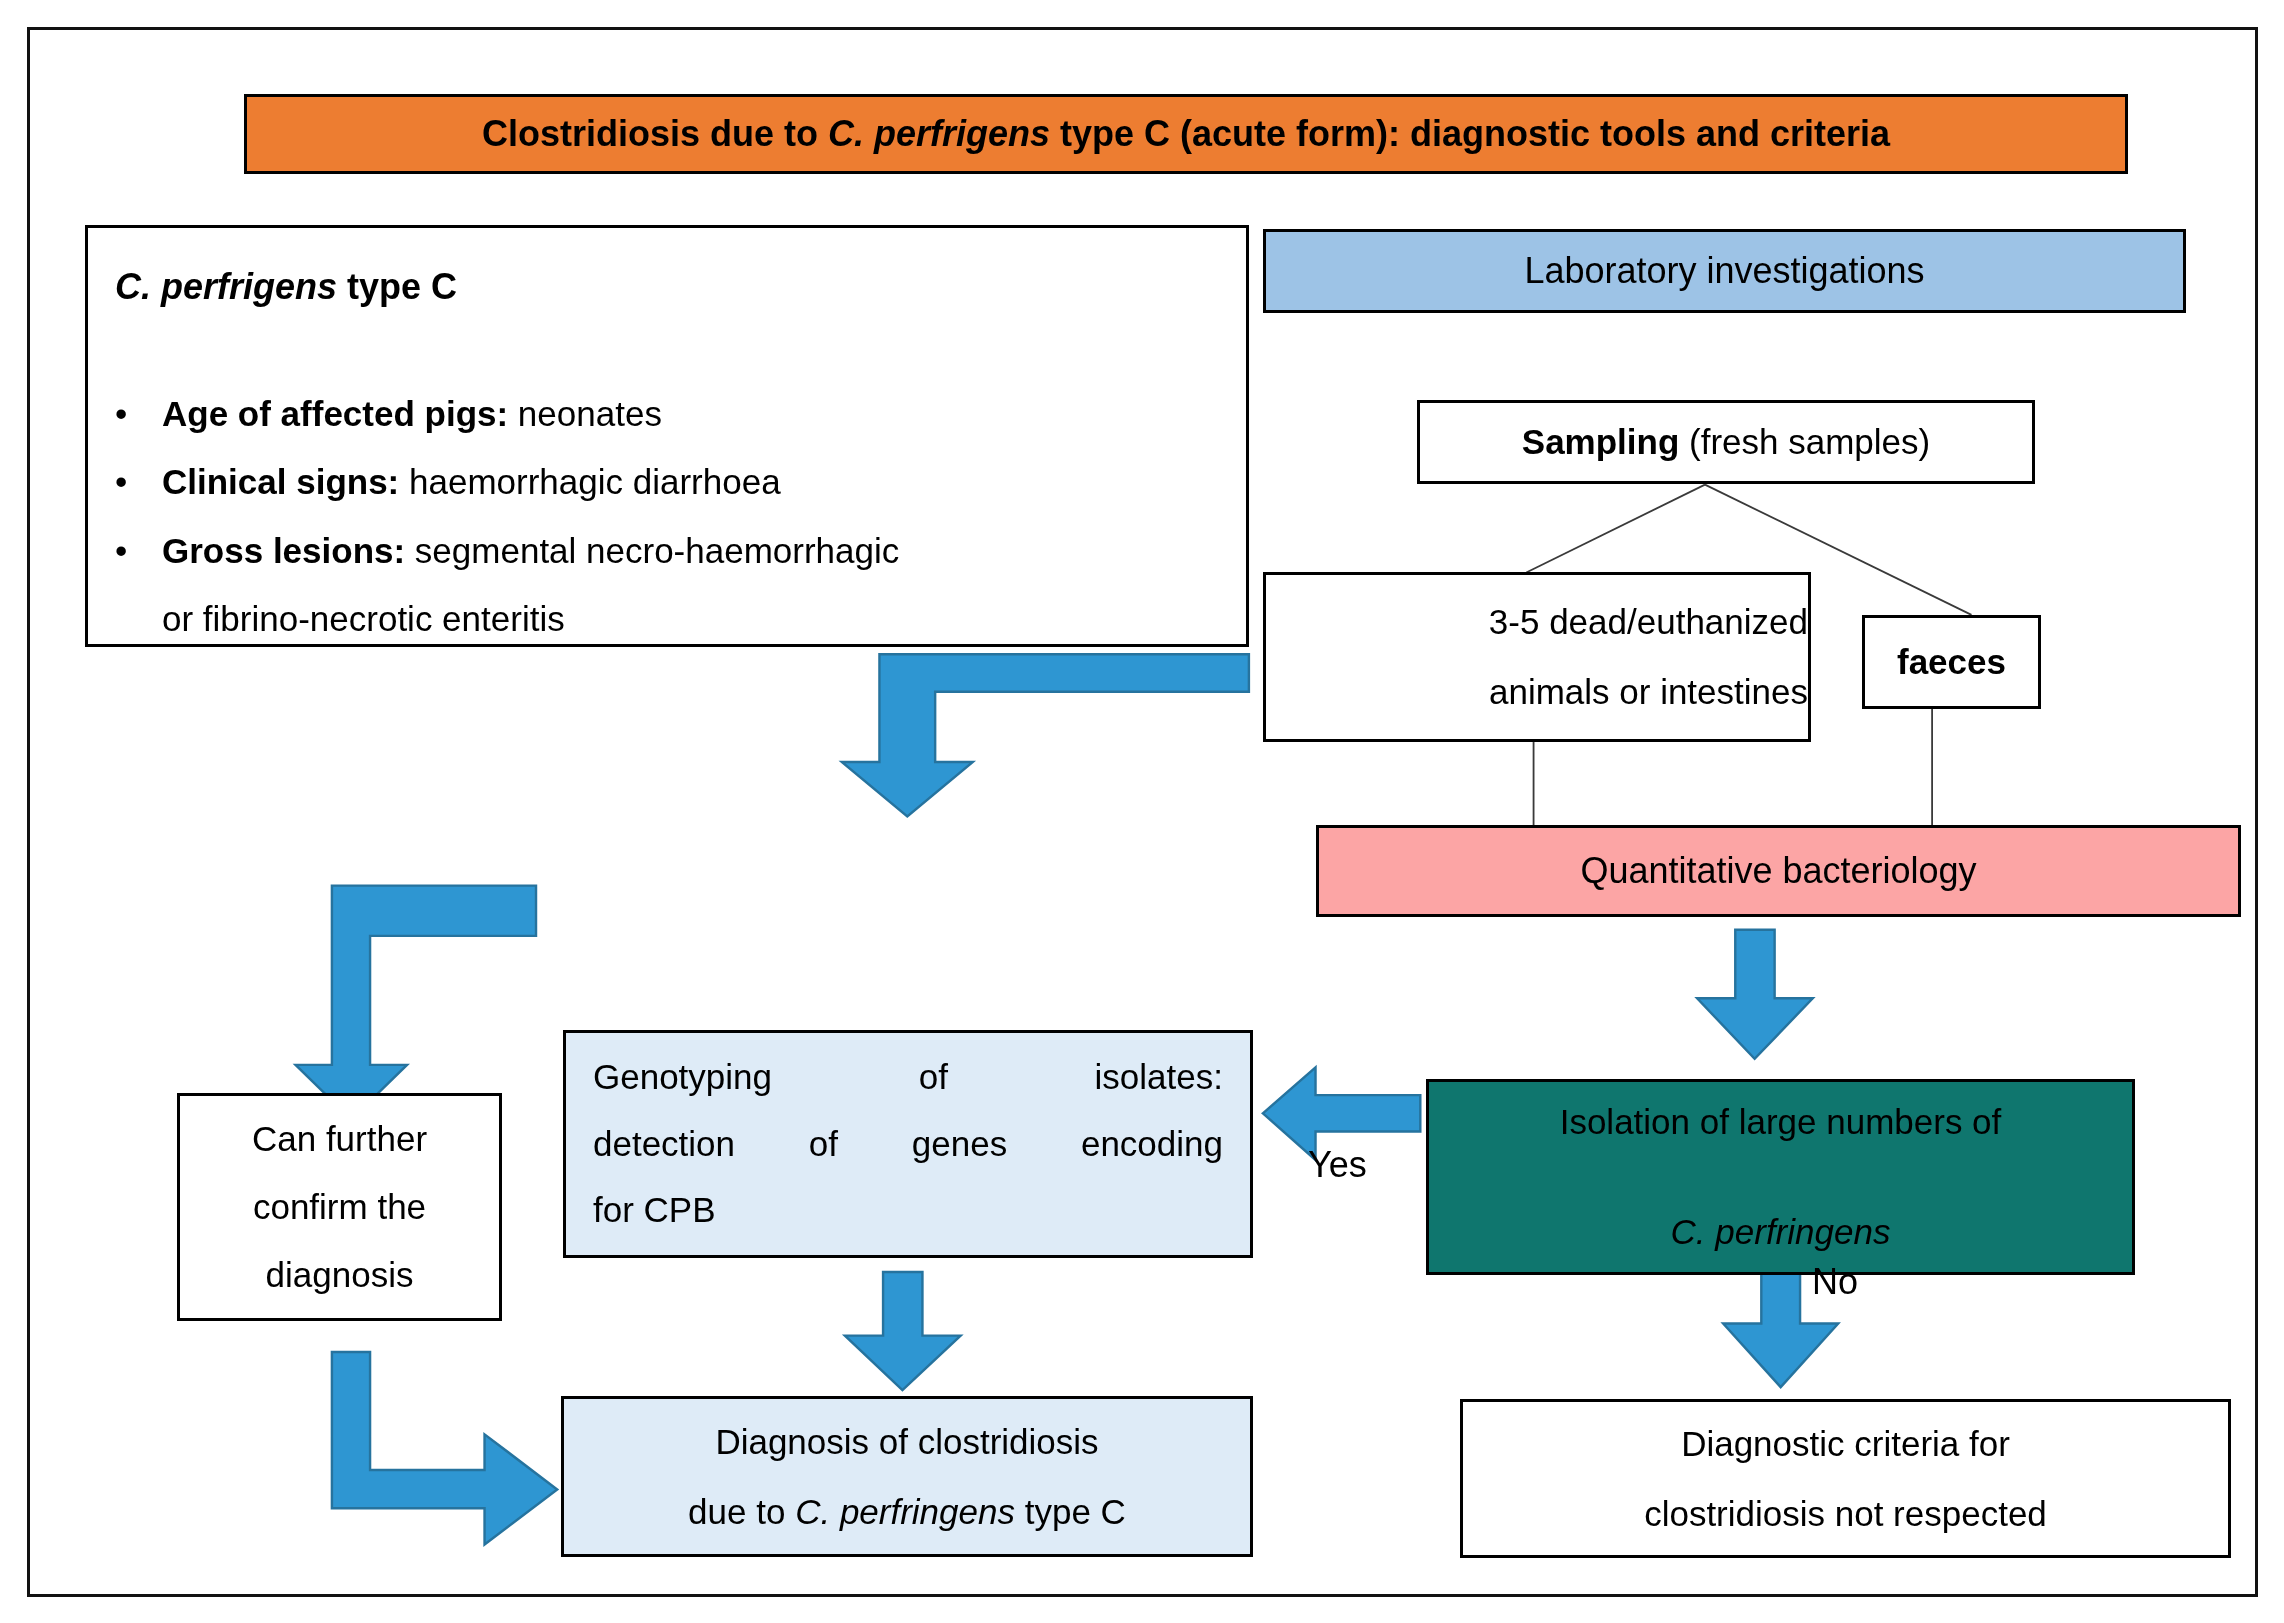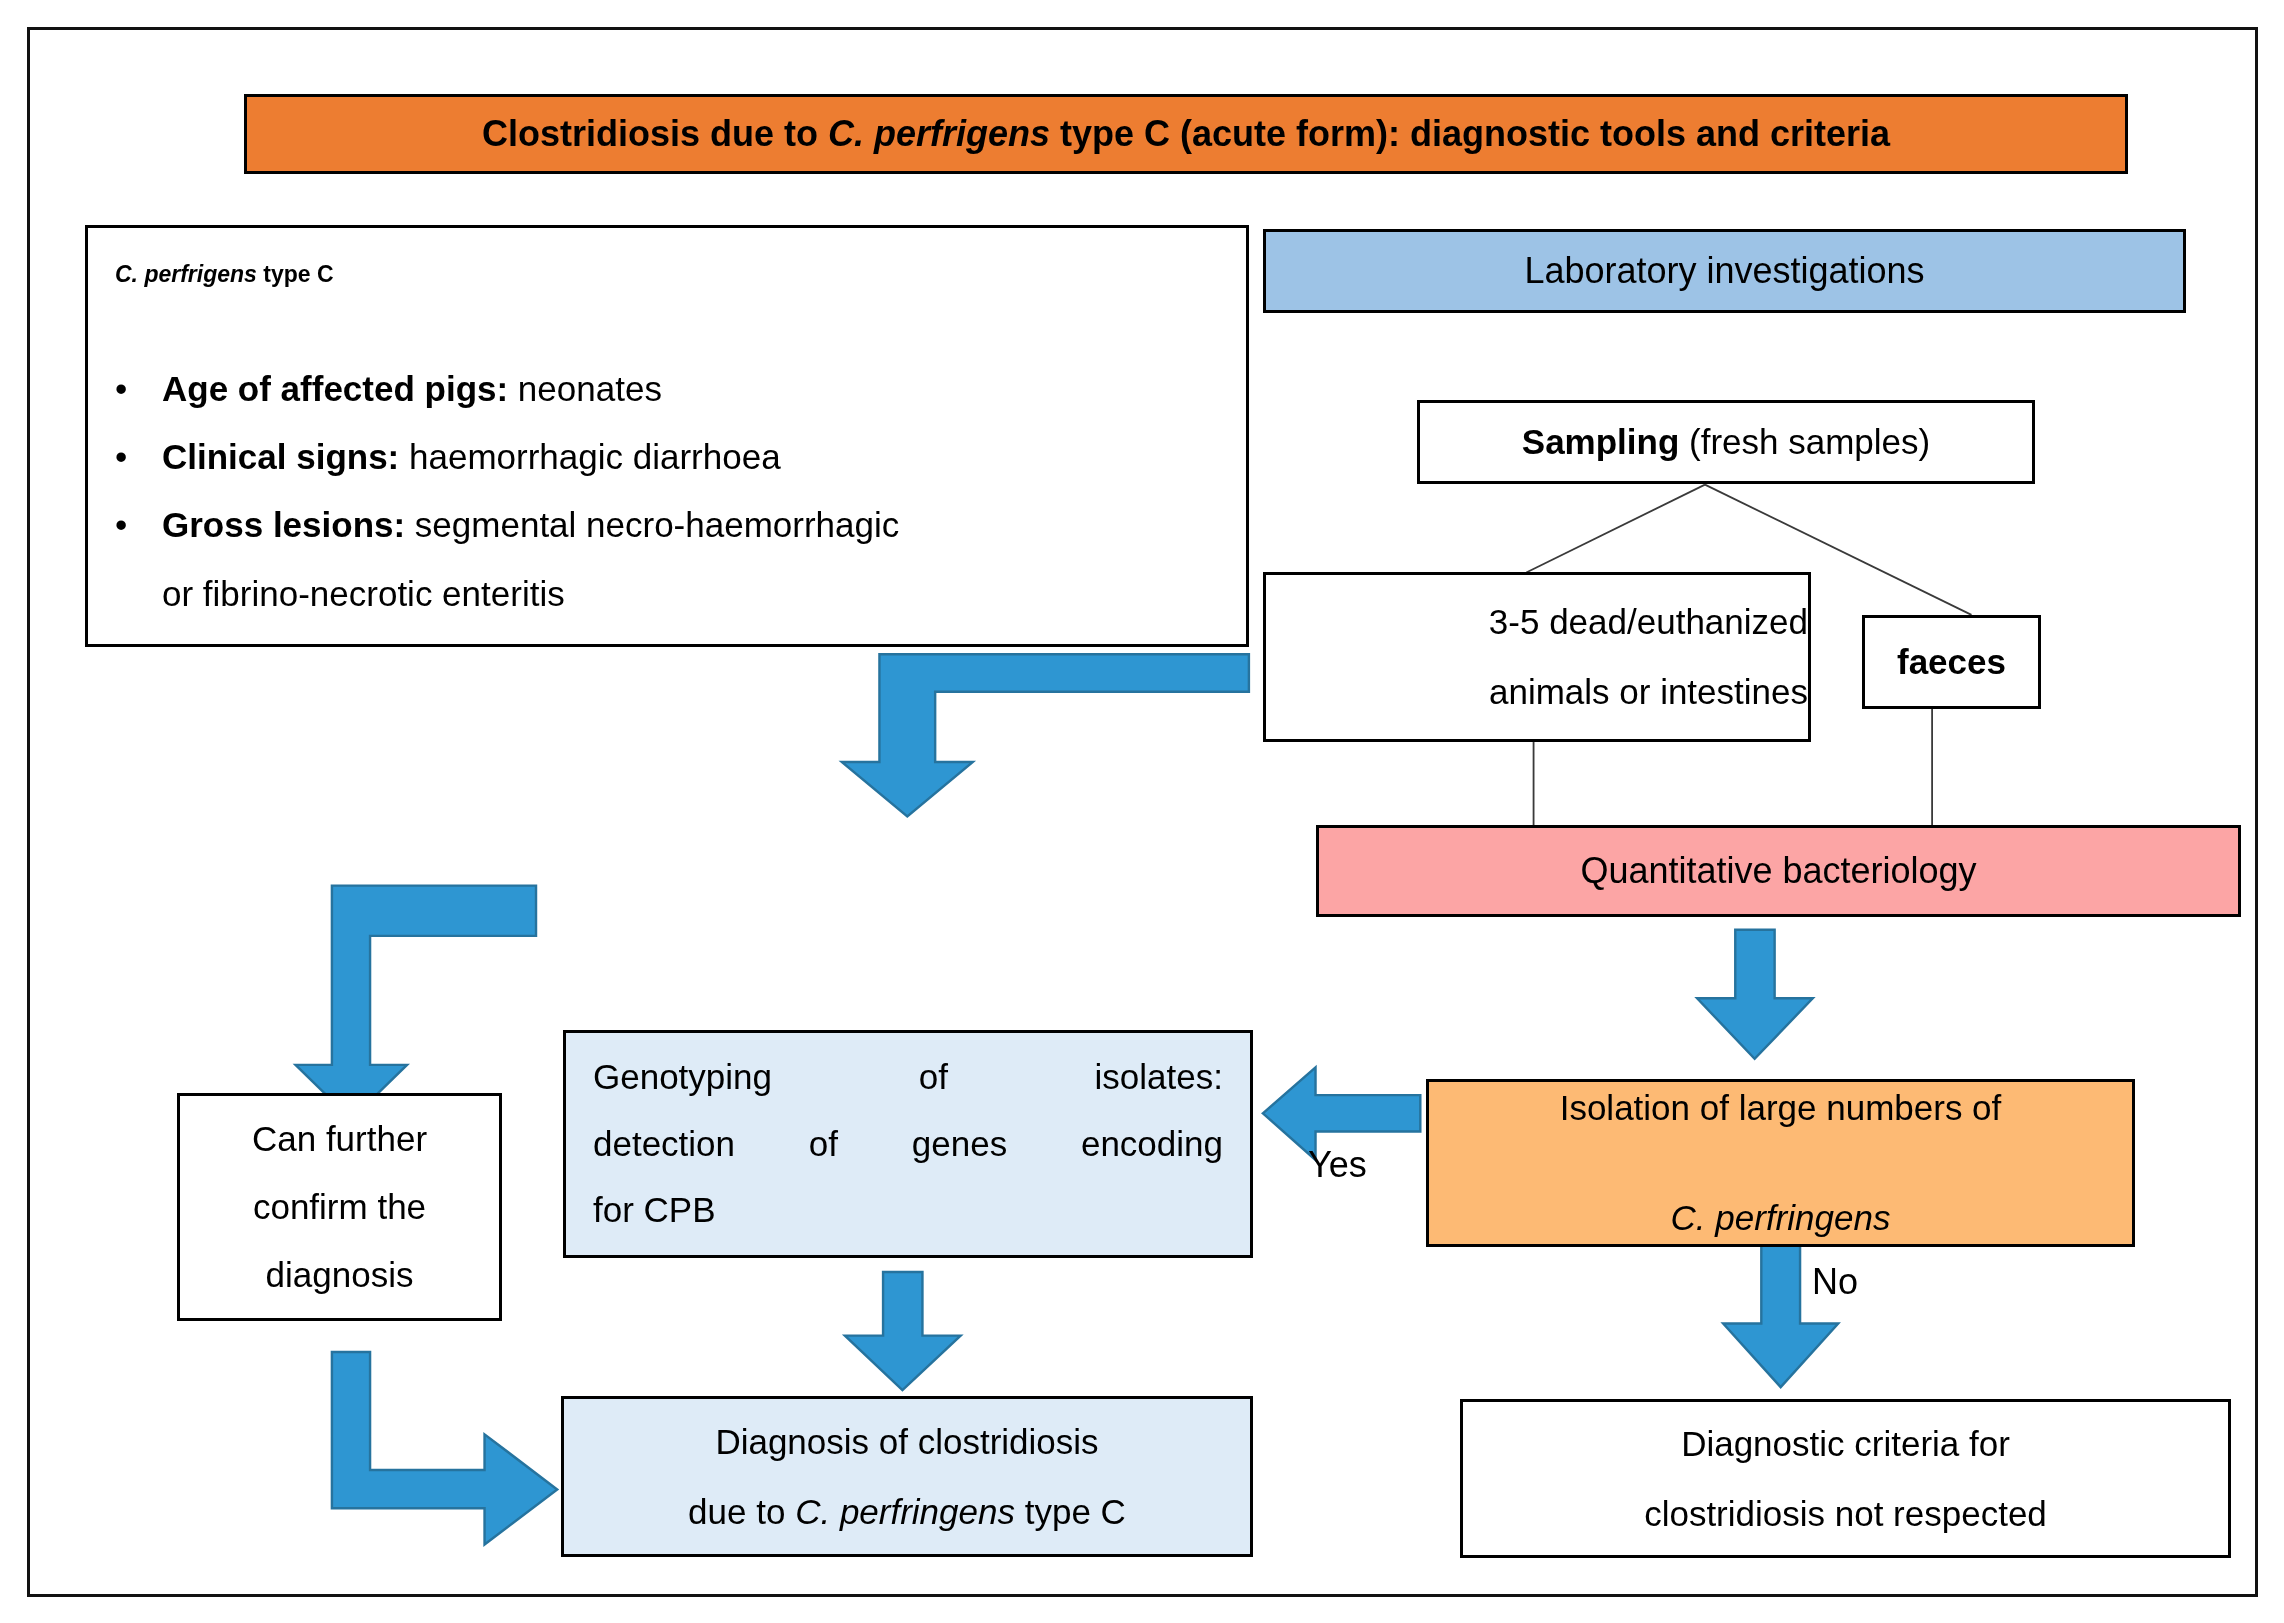--- a/index.html
+++ b/index.html
@@ -2,36 +2,36 @@
 <html style="font-size:9.7px"><head>
 <meta charset="utf-8">
 <style>
   html,body{margin:0;padding:0;background:#ffffff;}
   body{font-family:"Liberation Sans", sans-serif; color:#000;}
   #canvas{position:relative;width:2284px;height:1624px;background:#ffffff;overflow:hidden;}
   .frame{position:absolute;left:27px;top:27px;width:2231px;height:1570px;border:3px solid #111;box-sizing:border-box;}
   .box{position:absolute;box-sizing:border-box;border:3px solid #000;display:flex;flex-direction:column;align-items:center;justify-content:center;text-align:center;font-size:35px;line-height:1.9;background:#fff;}
   .title-bar{left:244px;top:94px;width:1884px;height:80px;background:#ED7D31;border-width:3.6px;font-weight:bold;font-size:36px;line-height:1.1;flex-direction:row;}
   .info-box{left:85px;top:225px;width:1164px;height:422px;border-width:3px;align-items:flex-start;justify-content:flex-start;text-align:left;padding:24px 24px 0 27px;line-height:1.95;}
-  .info-heading{font-weight:bold;font-size:23px;margin-bottom:58px;}
+  .info-heading{font-weight:bold;font-size:36px;margin-bottom:58px;}
   .info-list{list-style:none;margin:0;padding:0;}
   .info-item{display:flex;}
   .bullet-marker{width:47px;flex:0 0 47px;}
   .b{font-weight:bold;}
   .i{font-style:italic;}
   .lab-box{left:1263px;top:229px;width:923px;height:84px;background:#9DC3E6;font-size:36px;flex-direction:row;}
   .sampling-box{left:1417px;top:400px;width:618px;height:84px;border-width:3.6px;font-size:35px;flex-direction:row;white-space:pre-wrap;}
   .dead-box{left:1263px;top:572px;width:548px;height:170px;border-width:3.6px;line-height:2.0;align-items:flex-end;}
   .faeces-box{left:1862px;top:615px;width:179px;height:94px;border-width:3.6px;flex-direction:row;font-weight:bold;}
   .quant-box{left:1316px;top:825px;width:925px;height:92px;background:#fca5a5;font-size:36px;flex-direction:row;}
   .histo-box{left:536px;top:872px;width:735px;height:88px;background:#DEEBF7;font-size:36px;flex-direction:row;}
   .geno-box{left:563px;top:1030px;width:690px;height:228px;background:#DEEBF7;align-items:stretch;text-align:left;padding:17px 27px;line-height:1.9;}
   .geno-line-justify{text-align:justify;text-align-last:justify;}
   .confirm-box{left:177px;top:1093px;width:325px;height:228px;border-width:3.6px;line-height:1.95;}
-  .isolation-box{left:1426px;top:1079px;width:709px;height:168px;background:#fdba74;line-height:2.0;gap:40px;}
+  .isolation-box{left:1426px;top:1079px;width:709px;height:196px;background:#0f766e;line-height:2.0;gap:40px;}
   .diagnosis-box{left:561px;top:1396px;width:692px;height:161px;background:#DEEBF7;line-height:2.0;}
   .criteria-box{left:1460px;top:1399px;width:771px;height:159px;border-width:3.6px;line-height:2.0;}
   .flow-label{position:absolute;font-size:36px;}
   .label-yes{left:1308px;top:1144px;}
   .label-no{left:1812px;top:1261px;}
   #arrow-layer{position:absolute;left:0;top:0;width:2284px;height:1624px;pointer-events:none;}
   .arrow{fill:#2E96D2;stroke:#26739E;stroke-width:4px;}
   .connector{stroke:#3a3a3a;stroke-width:3px;}
 </style>
 </head>

